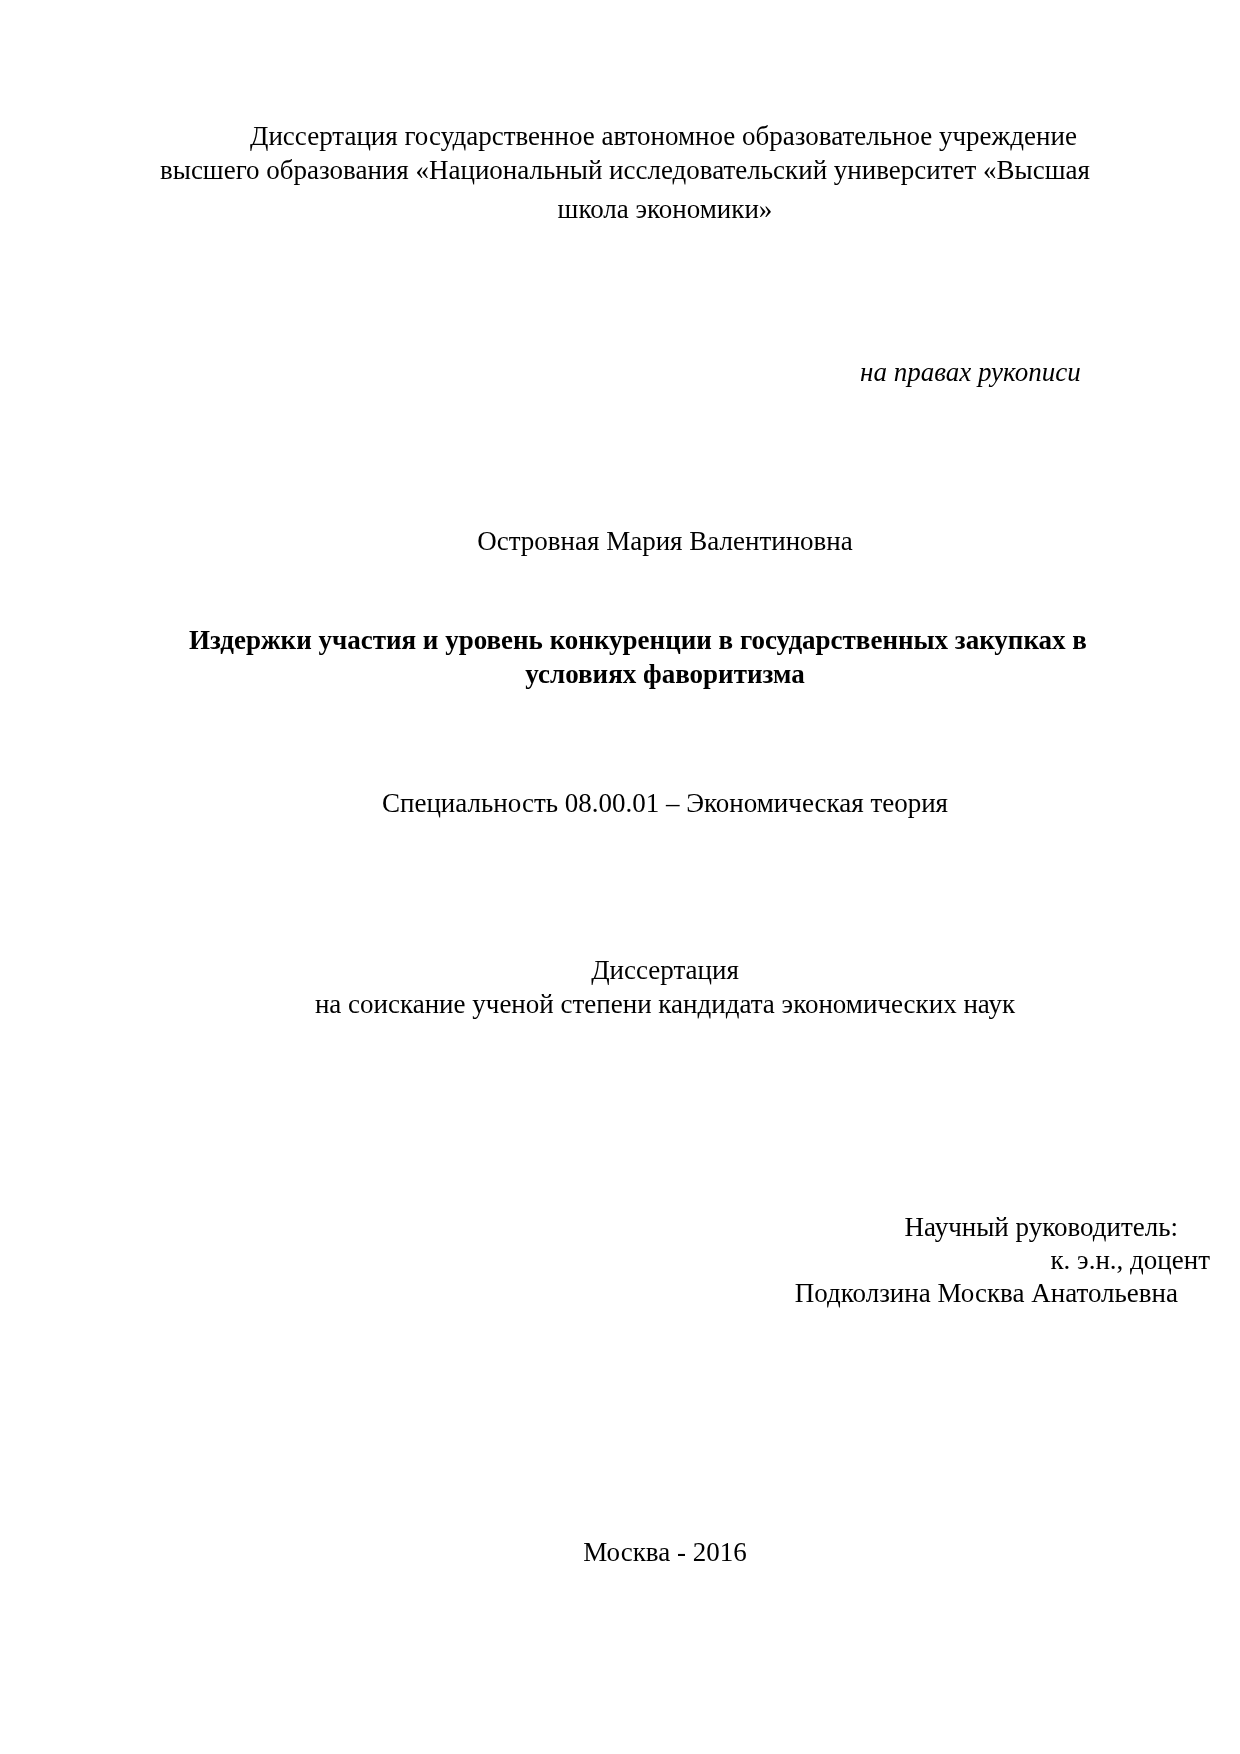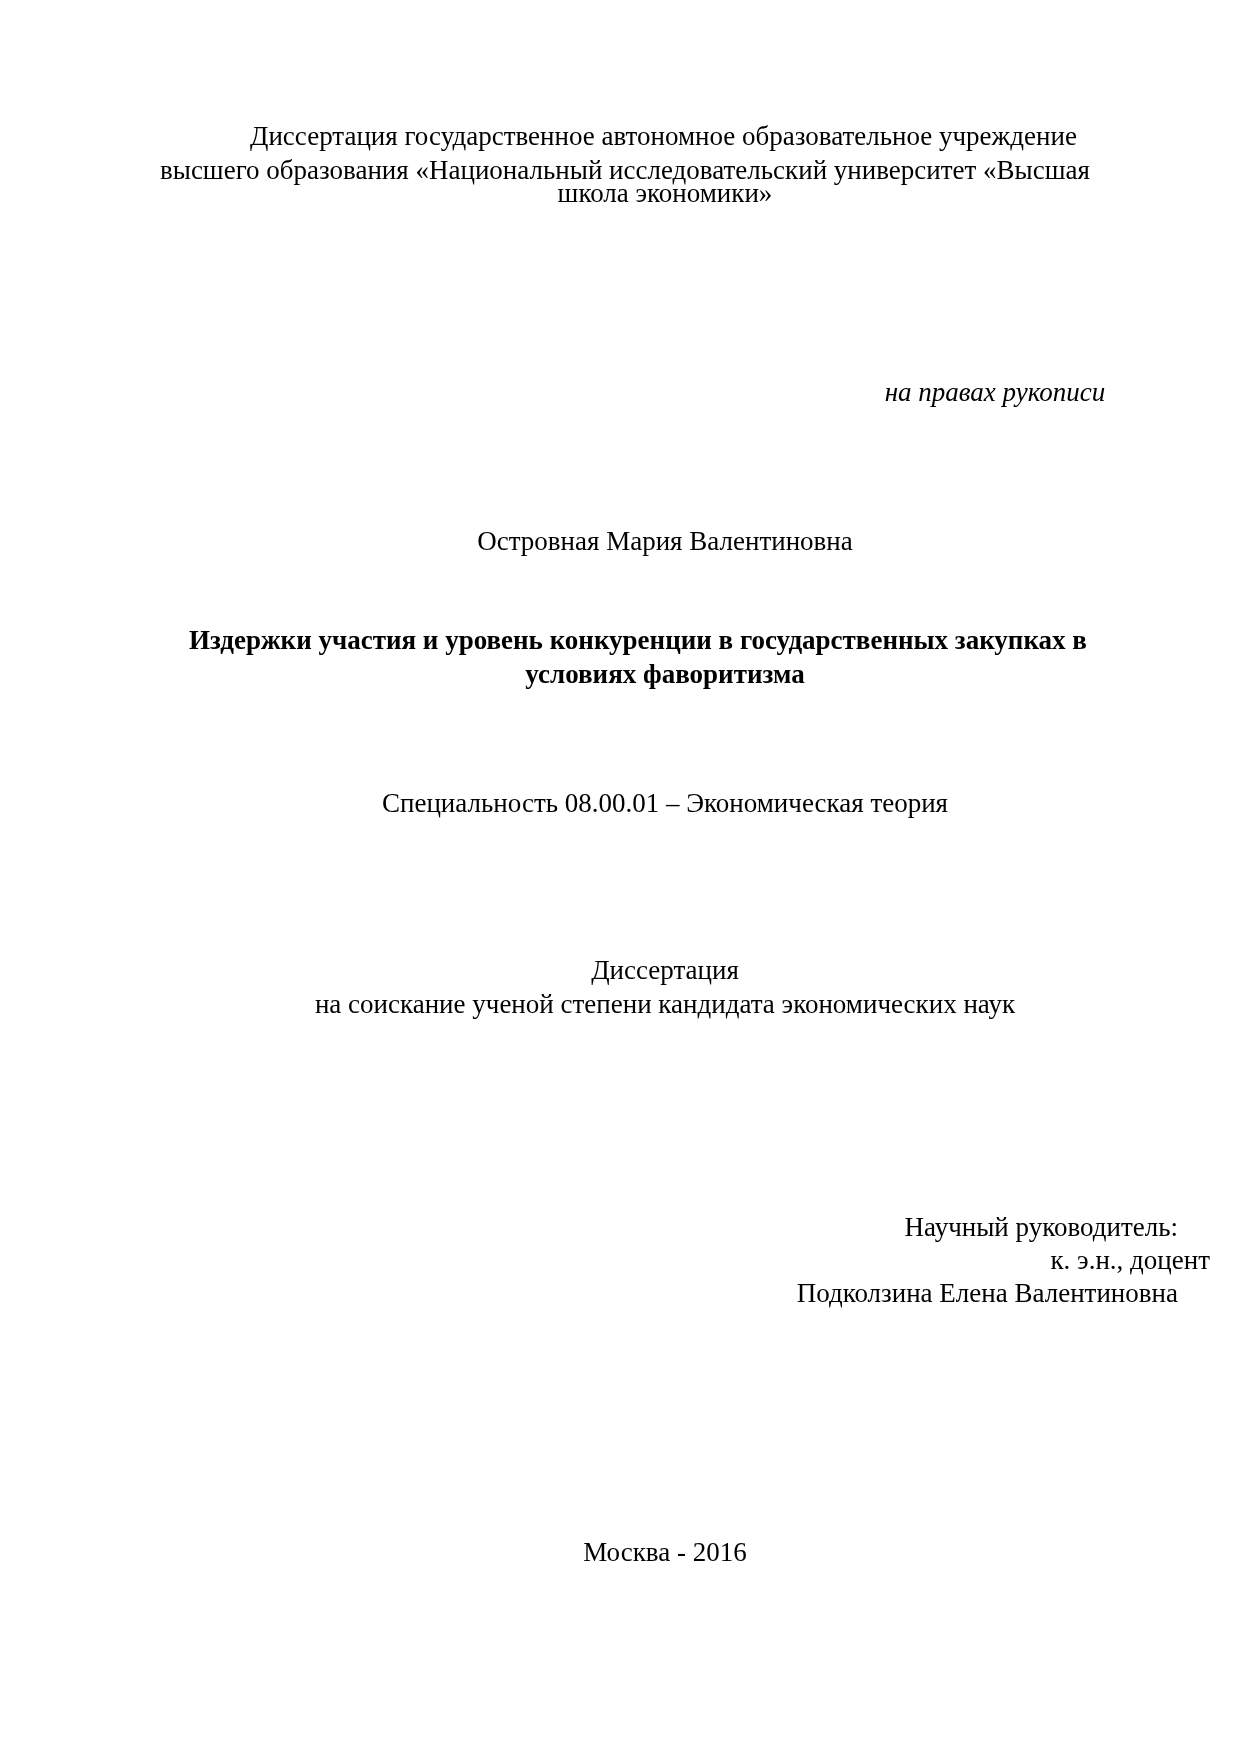--- a/index.html
+++ b/index.html
@@ -10,33 +10,33 @@
     .bold { font-weight: bold; }
     .right { text-align: right; font-family: Liberation Serif, serif; }
   </style>
 </head>
 <body>
 
 <div>
 
   <div class="line" style="left:250px; top:119px;">Диссертация государственное автономное образовательное учреждение</div>
   <div class="line" style="left:160px; top:153px;text-align:right;">высшего образования «Национальный исследовательский университет «Высшая</div>
-  <div class="line" style="left:160px; width:1010px; text-align:center; top:176px;">школа экономики»</div>
+  <div class="line" style="left:160px; width:1010px; text-align:center; top:192px;">школа экономики»</div>
 
-  <div class="line italic" style="left:860px; width:270px; text-align:center; top:375px;">на правах рукописи</div>
+  <div class="line italic" style="left:860px; width:270px; text-align:left; top:355px;">на правах рукописи</div>
 
   <div class="line" style="left:0; width:1330px; text-align:center; top:524px;">Островная Мария Валентиновна</div>
 
   <div class="line bold" style="left:189px; top:623px;">Издержки участия и уровень конкуренции в государственных закупках в</div>
   <div class="line bold" style="left:0; width:1330px; text-align:center; top:657px;">условиях фаворитизма</div>
 
   <div class="line" style="left:0; width:1330px; text-align:center; top:786px;">Специальность 08.00.01 – Экономическая теория</div>
 
   <div class="line" style="left:0; width:1330px; text-align:center; top:953px;">Диссертация</div>
   <div class="line" style="left:0; width:1330px; text-align:center; top:987px;">на соискание ученой степени кандидата экономических наук</div>
 
   <div class="line right" style="left:700px; width:478px; top:1210px;">Научный руководитель:</div>
   <div class="line right" style="left:732px; width:478px; top:1243px;">к. э.н., доцент</div>
-  <div class="line right" style="left:700px; width:478px; top:1276px;">Подколзина Елена Валентиновна</div>
+  <div class="line right" style="left:700px; width:478px; top:1276px;">Подколзина Москва Анатольевна</div>
 
   <div class="line" style="left:0; width:1330px; text-align:center; top:1535px;">Москва - 2016</div>
 
 </div>
 
 </body></html>

